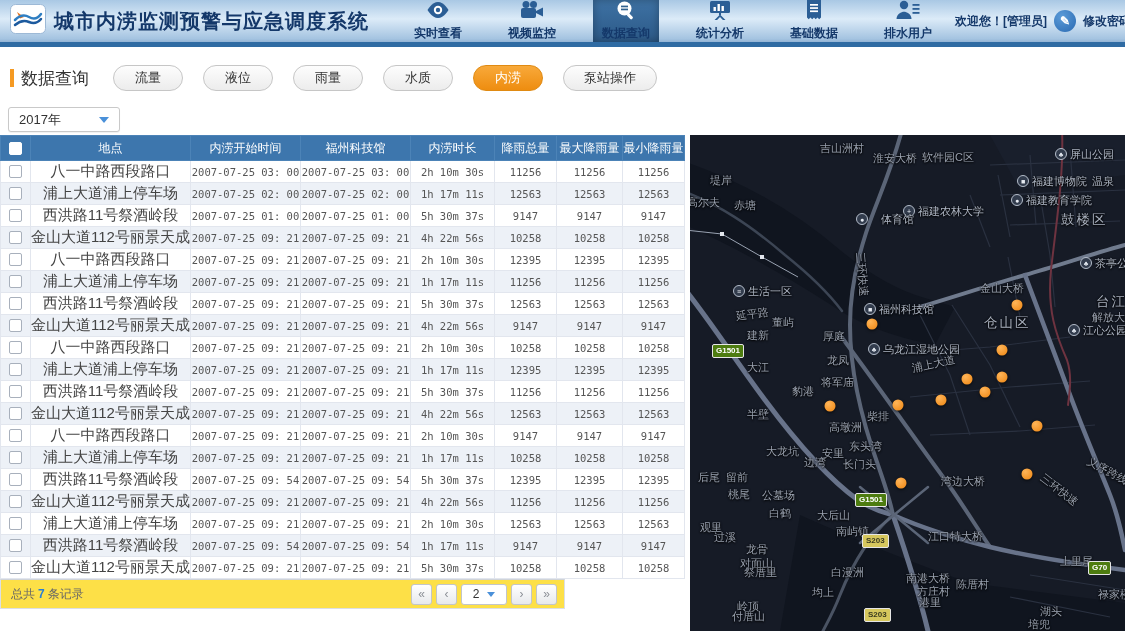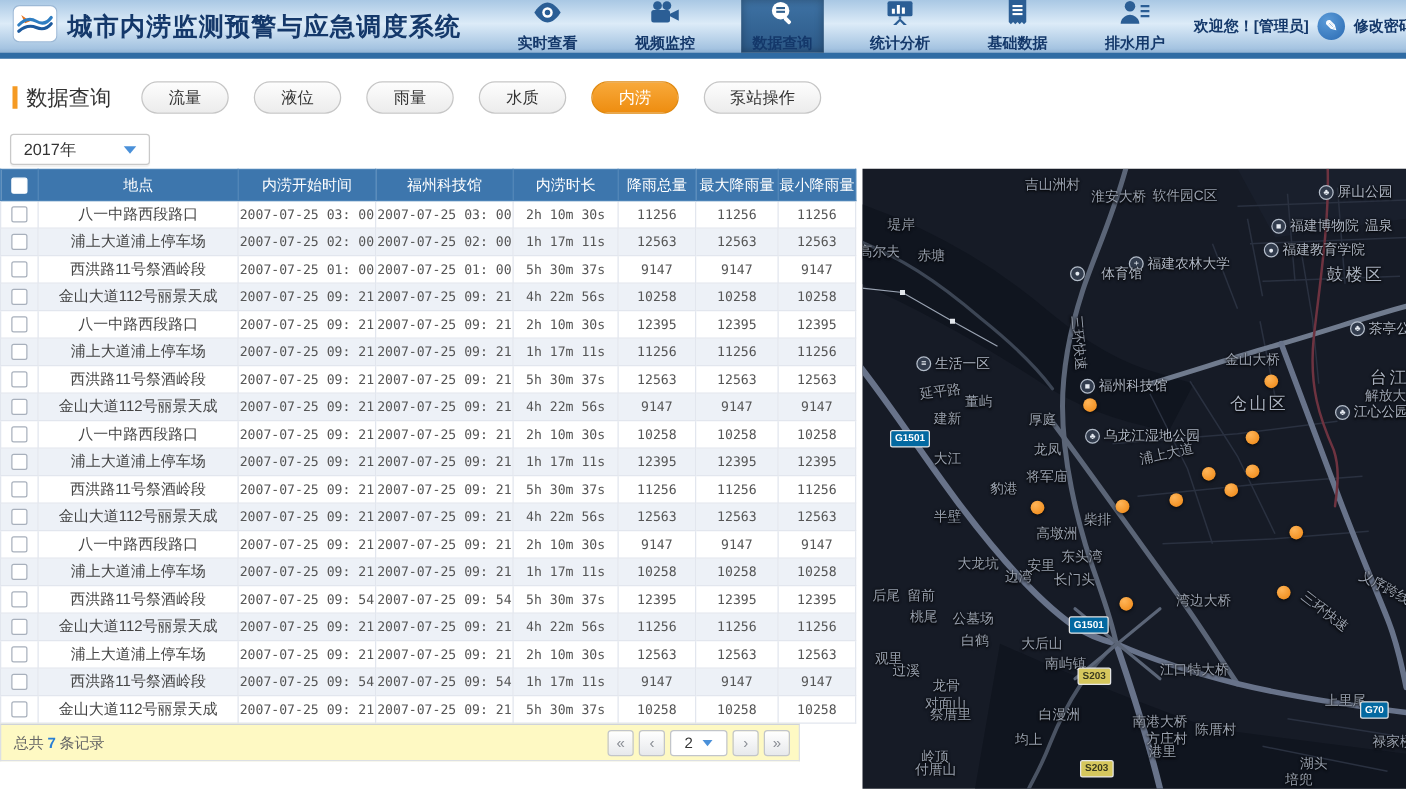--- a/index.html
+++ b/index.html
@@ -40,45 +40,45 @@
           background:#fff; display:flex; align-items:center; font-size:13px; color:#333; padding-left:10px; cursor:pointer;
           box-shadow:0 1px 1px rgba(0,0,0,.06); }
   .caret { position:absolute; right:10px; top:9px; width:0; height:0; border-left:5px solid transparent; border-right:5px solid transparent; border-top:6px solid #4a90d9; }
   
   .tablewrap { position:absolute; top:135px; left:0; width:684px; }
   table { border-collapse:collapse; width:684px; table-layout:fixed; }
   th { background:#3d76ad; color:#fff; font-weight:normal; height:25px; border:1px solid #4c83b7; font-size:12px; white-space:nowrap; padding:0; }
   td { height:22px; border:1px solid #e2e6ee; text-align:center; padding:0; overflow:hidden; white-space:nowrap; }
   tr.even td { background:#edf1f7; }
   tr.odd td { background:#fff; }
-  .c-place { font-size:12px; color:#444; }
+  .c-place { font-size:15px; color:#444; }
   .c-mono { font-family:"DejaVu Sans Mono", monospace; font-size:10.5px; color:#555; }
   .cb { width:13px; height:13px; border:1px solid #a8b0bc; border-radius:2px; background:#fff; margin:0 auto; }
   
-  .tfoot { width:640px; height:30px; background:#fef9c3; border:1px solid #dcdfe4; border-top:1px solid #cfd3d9;
+  .tfoot { width:565px; height:30px; background:#fde047; border:1px solid #dcdfe4; border-top:1px solid #cfd3d9;
            display:flex; align-items:center; font-size:12px; color:#666; }
   .total { margin-left:10px; }
   .total b { color:#2a7fd4; margin:0 3px; font-weight:bold; }
   .pager { margin-left:auto; margin-right:7px; display:flex; gap:4px; align-items:center; }
   .pbtn { width:21px; height:21px; border:1px solid #c2c5ca; border-radius:3px; background:linear-gradient(#fff,#e7e9ec);
           color:#8b8f96; display:flex; align-items:center; justify-content:center; font-size:12px; cursor:pointer; }
   .psel { width:46px; height:21px; border:1px solid #c2c5ca; border-radius:3px; background:#fff; display:flex;
           align-items:center; justify-content:center; gap:8px; color:#333; font-size:12px; cursor:pointer; }
   .caret2 { width:0; height:0; border-left:4px solid transparent; border-right:4px solid transparent; border-top:5px solid #4a90d9; }
   
   .map { position:absolute; left:690px; top:135px; width:435px; height:496px; background:#161b26; overflow:hidden; cursor:grab; }
   .map svg { position:absolute; left:0; top:0; }
   .mlabel { position:absolute; font-size:11px; color:#99a1af; white-space:nowrap; text-shadow:0 1px 2px #000, 0 0 2px #000; transform-origin:left center; line-height:1; }
   .mlabel.district { font-size:13.5px; letter-spacing:2px; color:#a9b1bf; }
   .poi { position:absolute; display:flex; align-items:center; gap:3px; white-space:nowrap; line-height:1; }
   .poi .ic { width:12px; height:12px; border-radius:50%; background:#323c4d; border:1px solid #b4bdca; color:#e6ebf2;
              font-size:7px; display:flex; align-items:center; justify-content:center; flex:0 0 auto; }
   .poi .pt { font-size:11px; color:#aeb6c4; text-shadow:0 1px 2px #000, 0 0 2px #000; }
   .badge { position:absolute; font-size:8px; font-weight:bold; padding:1px 3px; border-radius:2px; border:1px solid #e6e6e6; line-height:1.2; }
-  .badge.g { background:#0369a1; color:#fff; }
+  .badge.g { background:#4d7c0f; color:#fff; }
   .badge.y { background:#d6c75d; color:#3a3a1f; }
   .marker { position:absolute; width:11px; height:11px; border-radius:50%;
             background:radial-gradient(circle at 35% 30%, #ffb558, #ee8511);
             box-shadow:0 1px 3px rgba(0,0,0,.7); transform:translate(-50%,-50%); cursor:pointer; }
 </style>
 </head>
 <body>
 
 <div class="hdr">
   <span class="logo">

